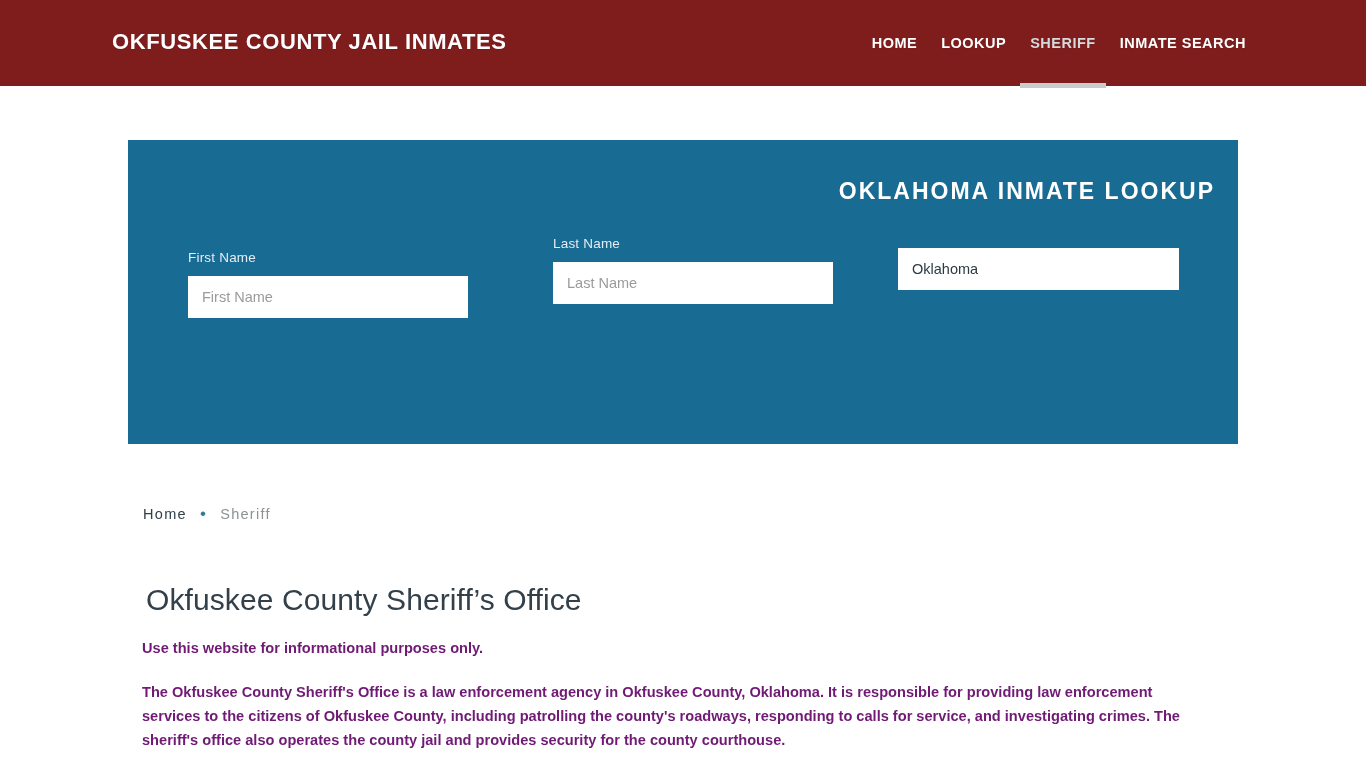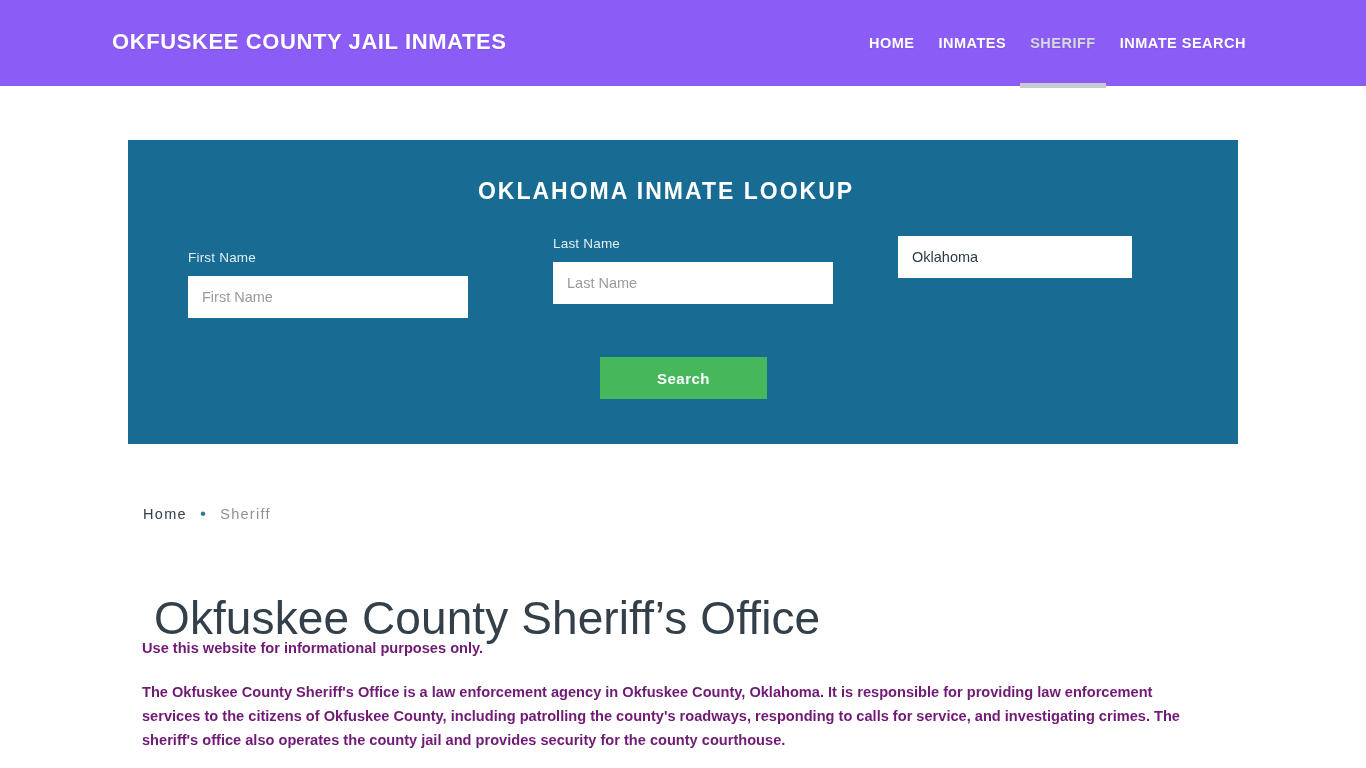--- a/index.html
+++ b/index.html
@@ -12,21 +12,21 @@
     background: #ffffff;
     font-family: "Liberation Sans", sans-serif;
   }
 
   
   .site-header {
     position: absolute;
     top: 0; left: 0;
     width: 1366px;
     height: 86px;
-    background: #8b5cf6;
+    background: #7f1d1d;
   }
   .site-title {
     position: absolute;
     left: 112px;
     top: 29px;
     font-size: 22px;
     font-weight: bold;
     letter-spacing: 0.6px;
     color: #ffffff;
     font-family: "Liberation Sans", sans-serif;
@@ -74,23 +74,23 @@
     position: absolute;
     left: 128px;
     top: 140px;
     width: 1110px;
     height: 304px;
     background: #186b93;
   }
   .lookup-title {
     position: absolute;
     top: 38px;
-    left: 0;
+    left: 11px;
     width: 1076px;
-    text-align: center;
+    text-align: right;
     color: #ffffff;
     font-size: 23px;
     font-weight: bold;
     letter-spacing: 2.0px;
     font-family: "Liberation Sans", sans-serif;
   }
   .field {
     position: absolute;
     top: 96px;
   }
@@ -116,21 +116,21 @@
     padding: 0 14px;
     border-radius: 0;
     -webkit-appearance: none;
     appearance: none;
   }
   .field input::placeholder { color: #9b9b9b; opacity: 1; }
   .field-first { left: 60px; margin-top: 14px; }
   .field-last  { left: 425px; }
   .field-state { left: 770px; }
   .field-state .field-label { padding-left: 8px; }
-  .field-state select { width: 234px; }
+  .field-state select { width: 281px; margin-top: 12px; }
 
   .search-button {
     position: absolute;
     left: 472px;
     top: 217px;
     width: 167px;
     height: 42px;
     background: #45b85c;
     border: 0;
     color: #ffffff;
@@ -163,27 +163,27 @@
     color: #2f7d95;
     font-size: 17px;
     line-height: 14px;
   }
   .crumb-current { color: #8d9295; }
 
   .page-title {
     position: absolute;
     left: 142px;
     top: 579px;
-    font-size: 46px;
+    font-size: 30px;
     font-weight: normal;
     color: #33404a;
     letter-spacing: 0.1px;
     font-family: "Liberation Sans", sans-serif;
     white-space: nowrap;
-    margin: 12px;
+    margin: 4px;
   }
 
   .body-copy {
     position: absolute;
     left: 142px;
     top: 636px;
     width: 1070px;
     color: #701a75;
     font-size: 14.6px;
     font-weight: bold;
@@ -194,21 +194,21 @@
   .body-copy p.lead { margin-bottom: 20px; }
 </style>
 </head>
 <body>
 
 <div class="site-header">
   <div class="site-title">OKFUSKEE COUNTY JAIL INMATES</div>
 
   <nav class="main-nav">
     <a class="nav-item" href="#">HOME</a>
-    <a class="nav-item" href="#">INMATES</a>
+    <a class="nav-item" href="#">LOOKUP</a>
     <a class="nav-item active" href="#">SHERIFF</a>
     <a class="nav-item" href="#">INMATE SEARCH</a>
   </nav>
 </div>
 
 <section class="lookup-panel">
   <div class="lookup-title">OKLAHOMA INMATE LOOKUP</div>
 
   <div class="field field-first">
     <label class="field-label">First Name</label>
@@ -219,21 +219,20 @@
     <label class="field-label">Last Name</label>
     <input type="text" placeholder="Last Name" style="">
   </div>
 
   <div class="field field-state">
     <select>
       <option selected="">Oklahoma</option>
     </select>
   </div>
 
-  <button class="search-button">Search</button>
 </section>
 
 <div class="breadcrumb">
   <a class="crumb-home" href="#">Home</a>
   <span class="crumb-sep">•</span>
   <span class="crumb-current">Sheriff</span>
 </div>
 
 <h1 class="page-title">Okfuskee County Sheriff’s Office</h1>
 

